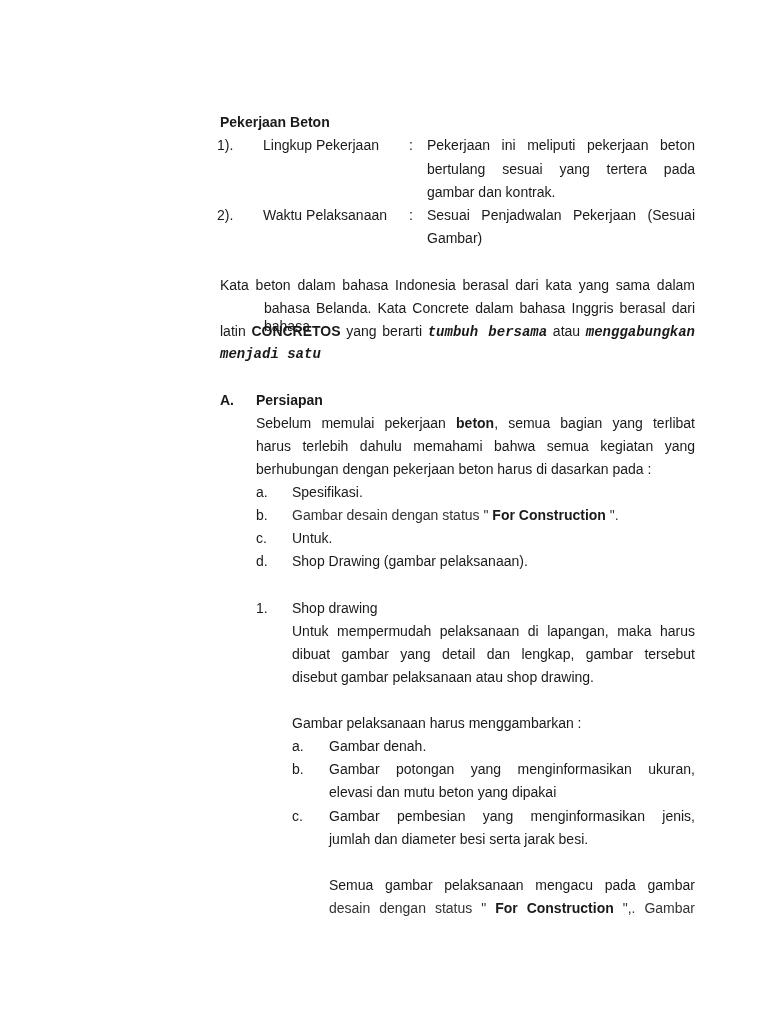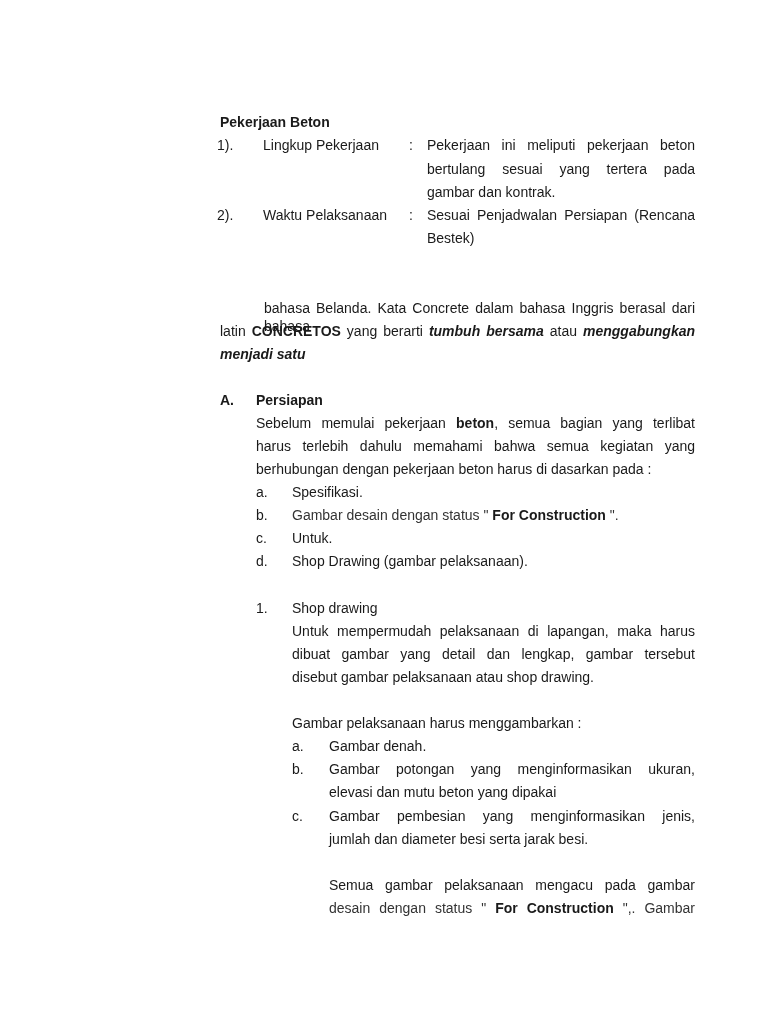--- a/index.html
+++ b/index.html
@@ -7,43 +7,44 @@
     body {
       font-family: "Liberation Sans", sans-serif;
       font-size: 14px;
       color: #1a1a1a;
       position: relative;
     }
     .page { position: absolute; left: 0; top: 12px; width: 740px; height: 1024px; background: #fff; }
     .line { position: absolute; white-space: nowrap; line-height: 18px; height: 18px; }
     .just { text-align: justify; text-align-last: justify; white-space: normal; }
     .b { font-weight: bold; }
-    .bi { font-weight: bold; font-style: italic; }
+    .bi { font-weight: bold; font-style: italic; font-family: Liberation Mono, monospace; }
     .light { color: #333; }
   </style>
 </head>
 <body>
 
 <div class="page">
 
   <div class="line b" style="left:220px; top:101px;">Pekerjaan  Beton</div>
 
   <div class="line" style="left:217px; top:124px;">1).</div>
   <div class="line" style="left:263px; top:124px;">Lingkup Pekerjaan</div>
   <div class="line" style="left:409px; top:124px;">:</div>
   <div class="line just" style="left:427px; top:124px; width:268px;">Pekerjaan ini meliputi pekerjaan beton</div>
   <div class="line just" style="left:427px; top:148px; width:268px;">bertulang sesuai yang tertera pada</div>
   <div class="line" style="left:427px; top:171px;">gambar dan kontrak.</div>
 
   <div class="line" style="left:217px; top:194px;">2).</div>
   <div class="line" style="left:263px; top:194px;">Waktu Pelaksanaan</div>
   <div class="line" style="left:409px; top:194px;">:</div>
-  <div class="line just" style="left:427px; top:194px; width:268px;">Sesuai Penjadwalan Persiapan (Rencana</div>
-  <div class="line" style="left:427px; top:217px;">Bestek)</div>
+  <div class="line just" style="left:427px; top:194px; width:268px;">Sesuai Penjadwalan Pekerjaan (Sesuai</div>
+  <div class="line" style="left:427px; top:217px;">Gambar)</div>
 
+  <div class="line just" style="left:220px; top:264px; width:475px;">Kata beton dalam bahasa Indonesia berasal dari kata yang sama dalam</div>
   <div class="line just" style="left:220px; top:287px; width:475px;padding-left:44px;">bahasa Belanda. Kata Concrete dalam bahasa Inggris berasal dari bahasa</div>
   <div class="line just" style="left:220px; top:310px; width:475px;"><span>latin </span><span class="b">CONCRETOS</span><span> yang berarti </span><span class="bi">tumbuh bersama</span><span> atau </span><span class="bi">menggabungkan</span></div>
   <div class="line bi" style="left:220px; top:333px;">menjadi satu</div>
 
   <div class="line b" style="left:220px; top:379px;">A.</div>
   <div class="line b" style="left:256px; top:379px;">Persiapan</div>
 
   <div class="line just" style="left:256px; top:425px; width:439px;">harus terlebih dahulu memahami bahwa semua kegiatan yang</div>
   <div class="line just" style="left:256px; top:402px; width:439px;"><span>Sebelum memulai pekerjaan </span><span class="b">beton</span><span>, semua bagian yang terlibat</span></div>
   <div class="line" style="left:256px; top:448px;">berhubungan dengan pekerjaan beton harus di dasarkan pada :</div>

